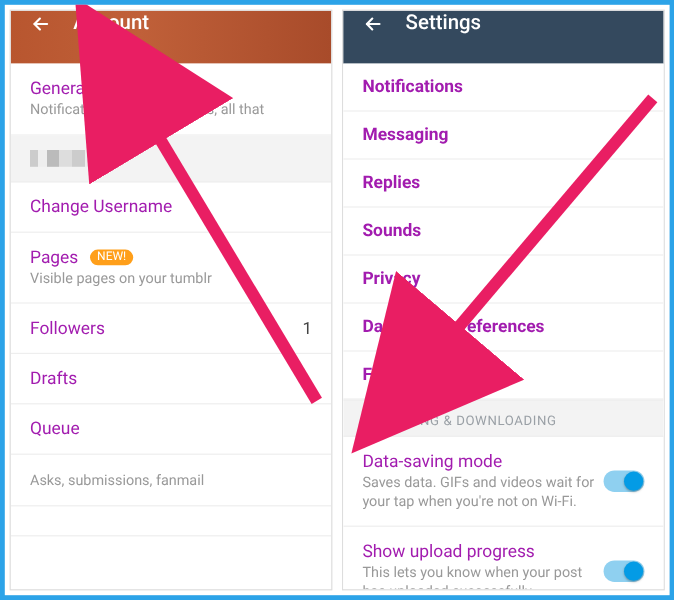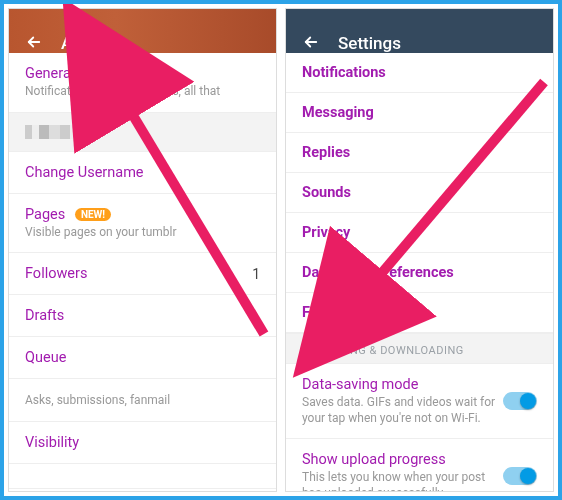--- a/index.html
+++ b/index.html
@@ -27,21 +27,21 @@
     border: 1px solid #ddd;
     position: relative;
     overflow: hidden;
     display: flex;
     flex-direction: column;
   }
   
   .hdr {
     height: 44px;
     display: flex;
-    align-items: flex-end;
+    align-items: flex-start;
     padding: 0 14px;
     color: #fff;
     font-size: 17px;
     font-weight: 500;
   }
   .hdr-left {
     background: linear-gradient(90deg,#b8562f 0%, #c06039 40%, #a84b2a 100%);
   }
   .hdr-right {
     background: #34495e;
@@ -79,21 +79,21 @@
     background:
       linear-gradient(90deg,#ccc 0 10%,#eee 10% 20%,#bbb 20% 35%,#ddd 35% 50%,#ccc 50% 65%,#eee 65% 80%,#bbb 80% 100%);
     filter: blur(0.4px);
   }
   .row.hl { background:#f3f3f3; }
   .badge-new {
     display:inline-block;
     background:#ff9f1a;
     color:#fff;
     font-size:10px;
-    font-weight:700;
+    font-weight:400;
     padding:1px 6px;
     border-radius:8px;
     margin-left:6px;
     vertical-align:middle;
   }
   .count { color:#444; font-size:14px; }
   .section-hdr {
     padding: 10px 16px 6px;
     font-size: 11px;
     color:#9aa0a6;
@@ -174,23 +174,20 @@
       </div>
       <div class="row">
         <span class="label">Queue</span>
       </div>
       <div class="row">
         <div class="main">
           <span class="sub">Asks, submissions, fanmail</span>
         </div>
       </div>
       <div class="row">
-        <span class="label">Visibility</span>
-      </div>
-      <div class="row">
         
       </div>
 
     </div>
   </div>
 
   <div class="phone">
     <div class="hdr hdr-right">
       <span class="back-arrow">
         <svg width="18" height="18" viewBox="0 0 24 24" fill="none" stroke="#fff" stroke-width="2.4" stroke-linecap="round" stroke-linejoin="round">

